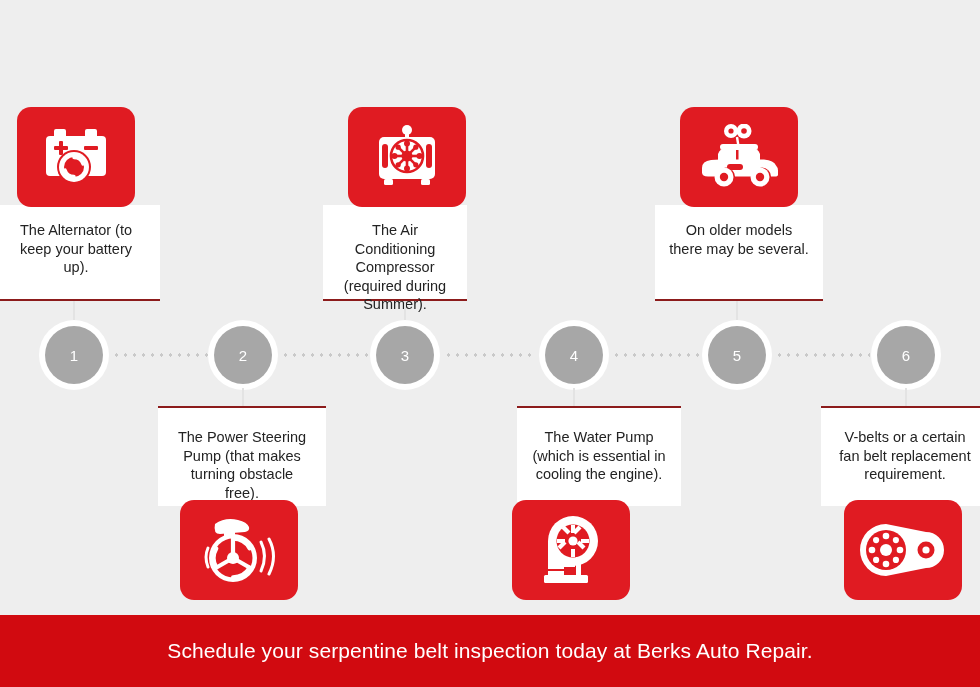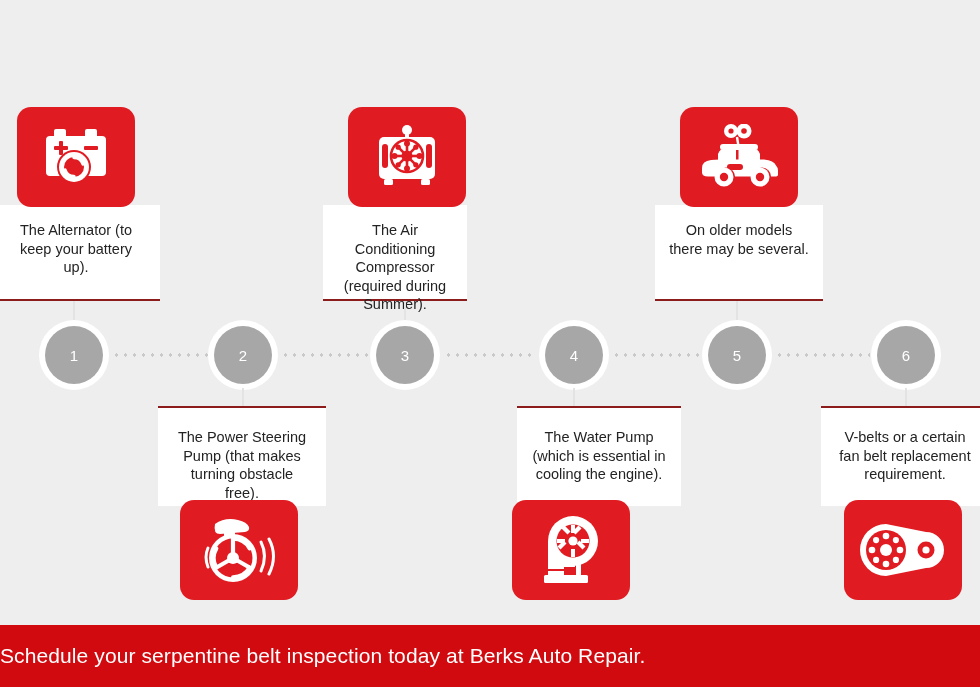--- a/index.html
+++ b/index.html
@@ -100,24 +100,25 @@
   .stem {
     position: absolute;
     width: 2px;
     background: #e3e3e3;
   }
 
   
   .footer {
     position: absolute;
     left: 0; bottom: 0;
-    width: 980px; height: 62px;
+    width: 980px; height: 72px;
     background: #d10a10;
     display: flex;
     align-items: center;
+    justify-content: center;
     margin-top: 48px;
   }
   .footer-text {
     color: #ffffff;
     font-size: 21px;
     letter-spacing: 0.1px;
     white-space: nowrap;
   }
 </style>
 </head>

